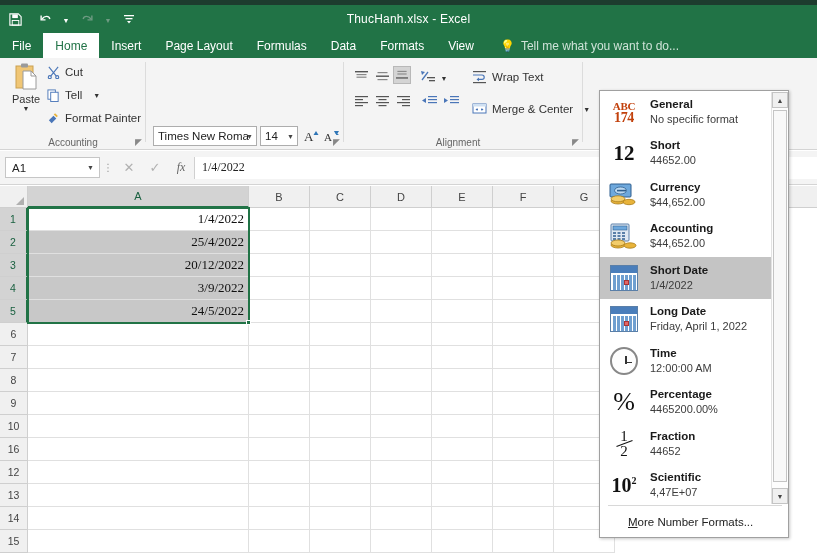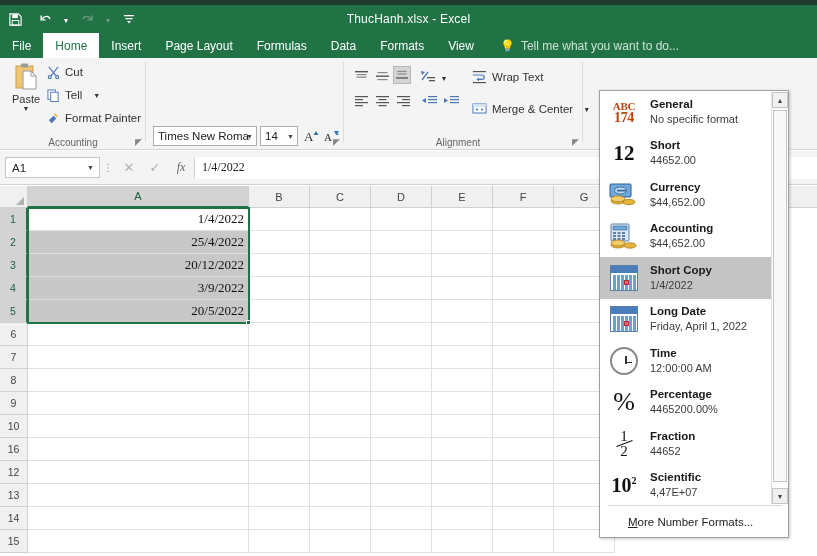--- a/index.html
+++ b/index.html
@@ -635,21 +635,21 @@
     <div class="rowhead" style="top:252px;">16</div>
     <div class="rowhead" style="top:275px;">12</div>
     <div class="rowhead" style="top:298px;">13</div>
     <div class="rowhead" style="top:321px;">14</div>
     <div class="rowhead" style="top:344px;">15</div>
 
     <div class="cell active" style="left:28px; top:22px;  width:221px;">1/4/2022</div>
     <div class="cell selrange" style="left:28px; top:45px;  width:221px;">25/4/2022</div>
     <div class="cell selrange" style="left:28px; top:68px;  width:221px;">20/12/2022</div>
     <div class="cell selrange" style="left:28px; top:91px;  width:221px;">3/9/2022</div>
-    <div class="cell selrange" style="left:28px; top:114px; width:221px;">20/5/2022</div>
+    <div class="cell selrange" style="left:28px; top:114px; width:221px;">24/5/2022</div>
 
     <div id="empty-cells">
         <div class="cell" style="left: 249px; top: 22px; width: 61px;"></div>
         <div class="cell" style="left: 310px; top: 22px; width: 61px;"></div>
         <div class="cell" style="left: 371px; top: 22px; width: 61px;"></div>
         <div class="cell" style="left: 432px; top: 22px; width: 61px;"></div>
         <div class="cell" style="left: 493px; top: 22px; width: 61px;"></div>
         <div class="cell" style="left: 554px; top: 22px; width: 61px;"></div>
         <div class="cell" style="left: 249px; top: 45px; width: 61px;"></div>
         <div class="cell" style="left: 310px; top: 45px; width: 61px;"></div>
@@ -827,21 +827,21 @@
 
       <div class="dd-item hl">
         <span class="dd-ico">
           <span class="cal-ico">
             <span class="top"></span>
             <span class="g"></span>
             <span class="dot" style="left:13px; top:14px;"></span>
           </span>
         </span>
         <span class="dd-txt">
-          <span class="dd-name">Short Copy</span>
+          <span class="dd-name">Short Date</span>
           <span class="dd-sample">1/4/2022</span>
         </span>
       </div>
 
       <div class="dd-item">
         <span class="dd-ico">
           <span class="cal-ico">
             <span class="top"></span>
             <span class="g"></span>
             <span class="dot" style="left:13px; top:14px;"></span>

